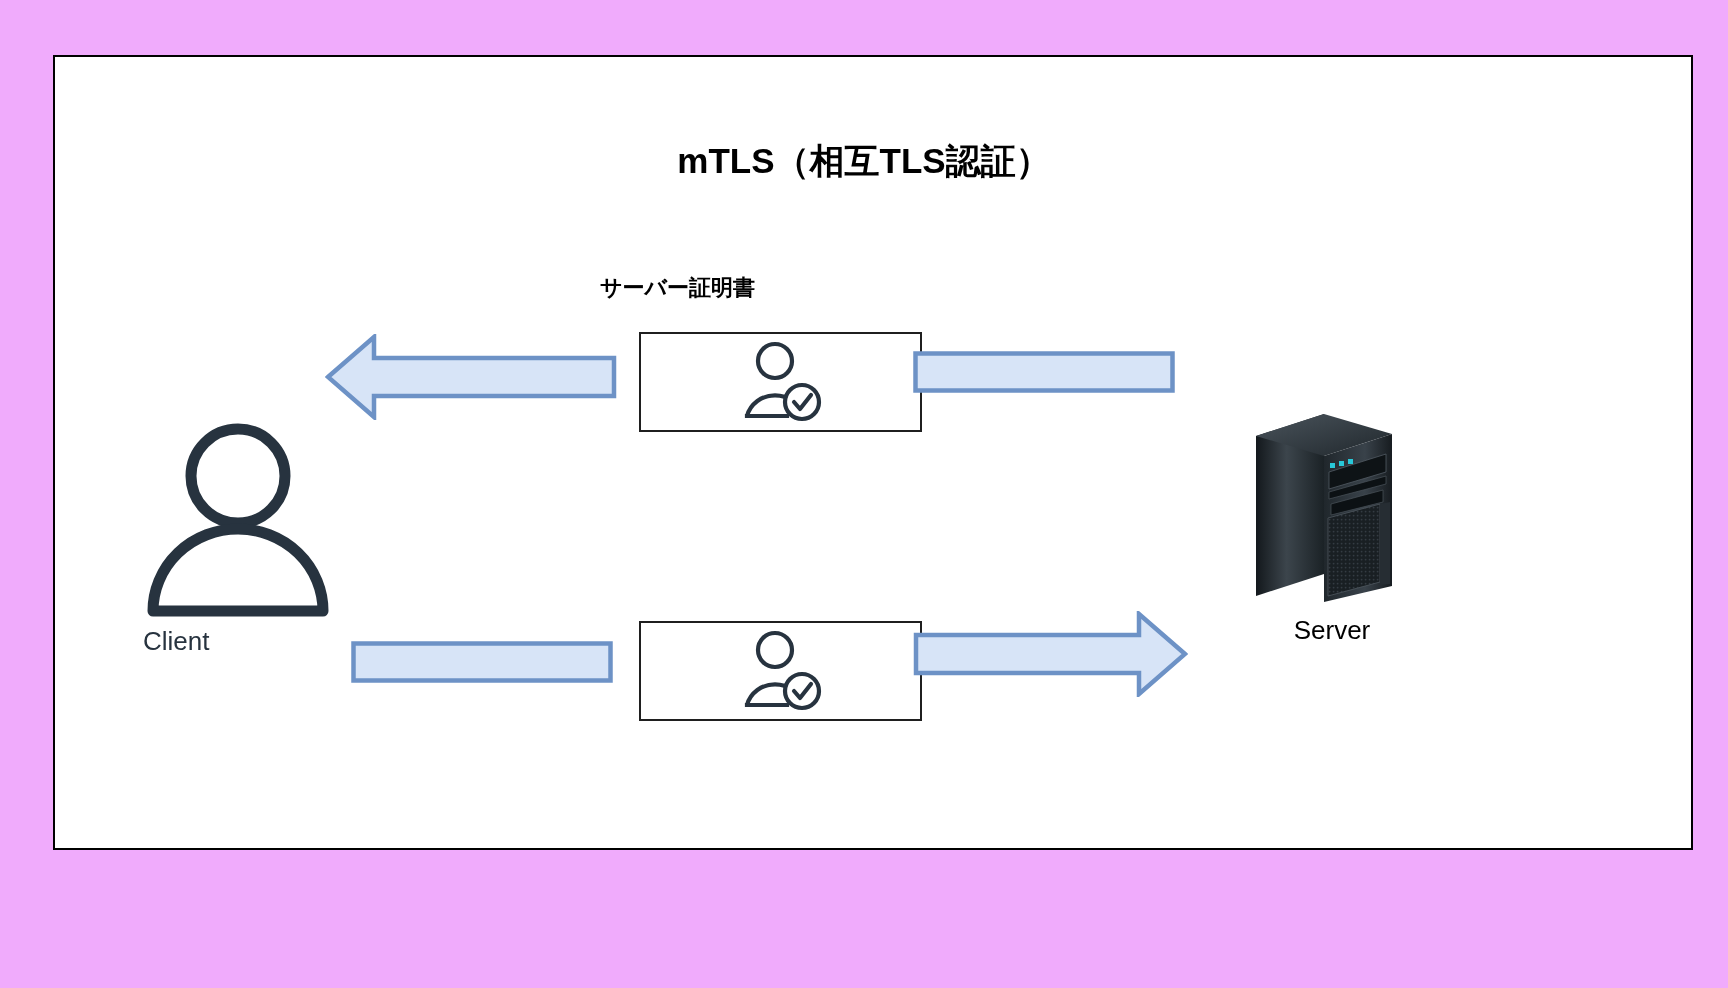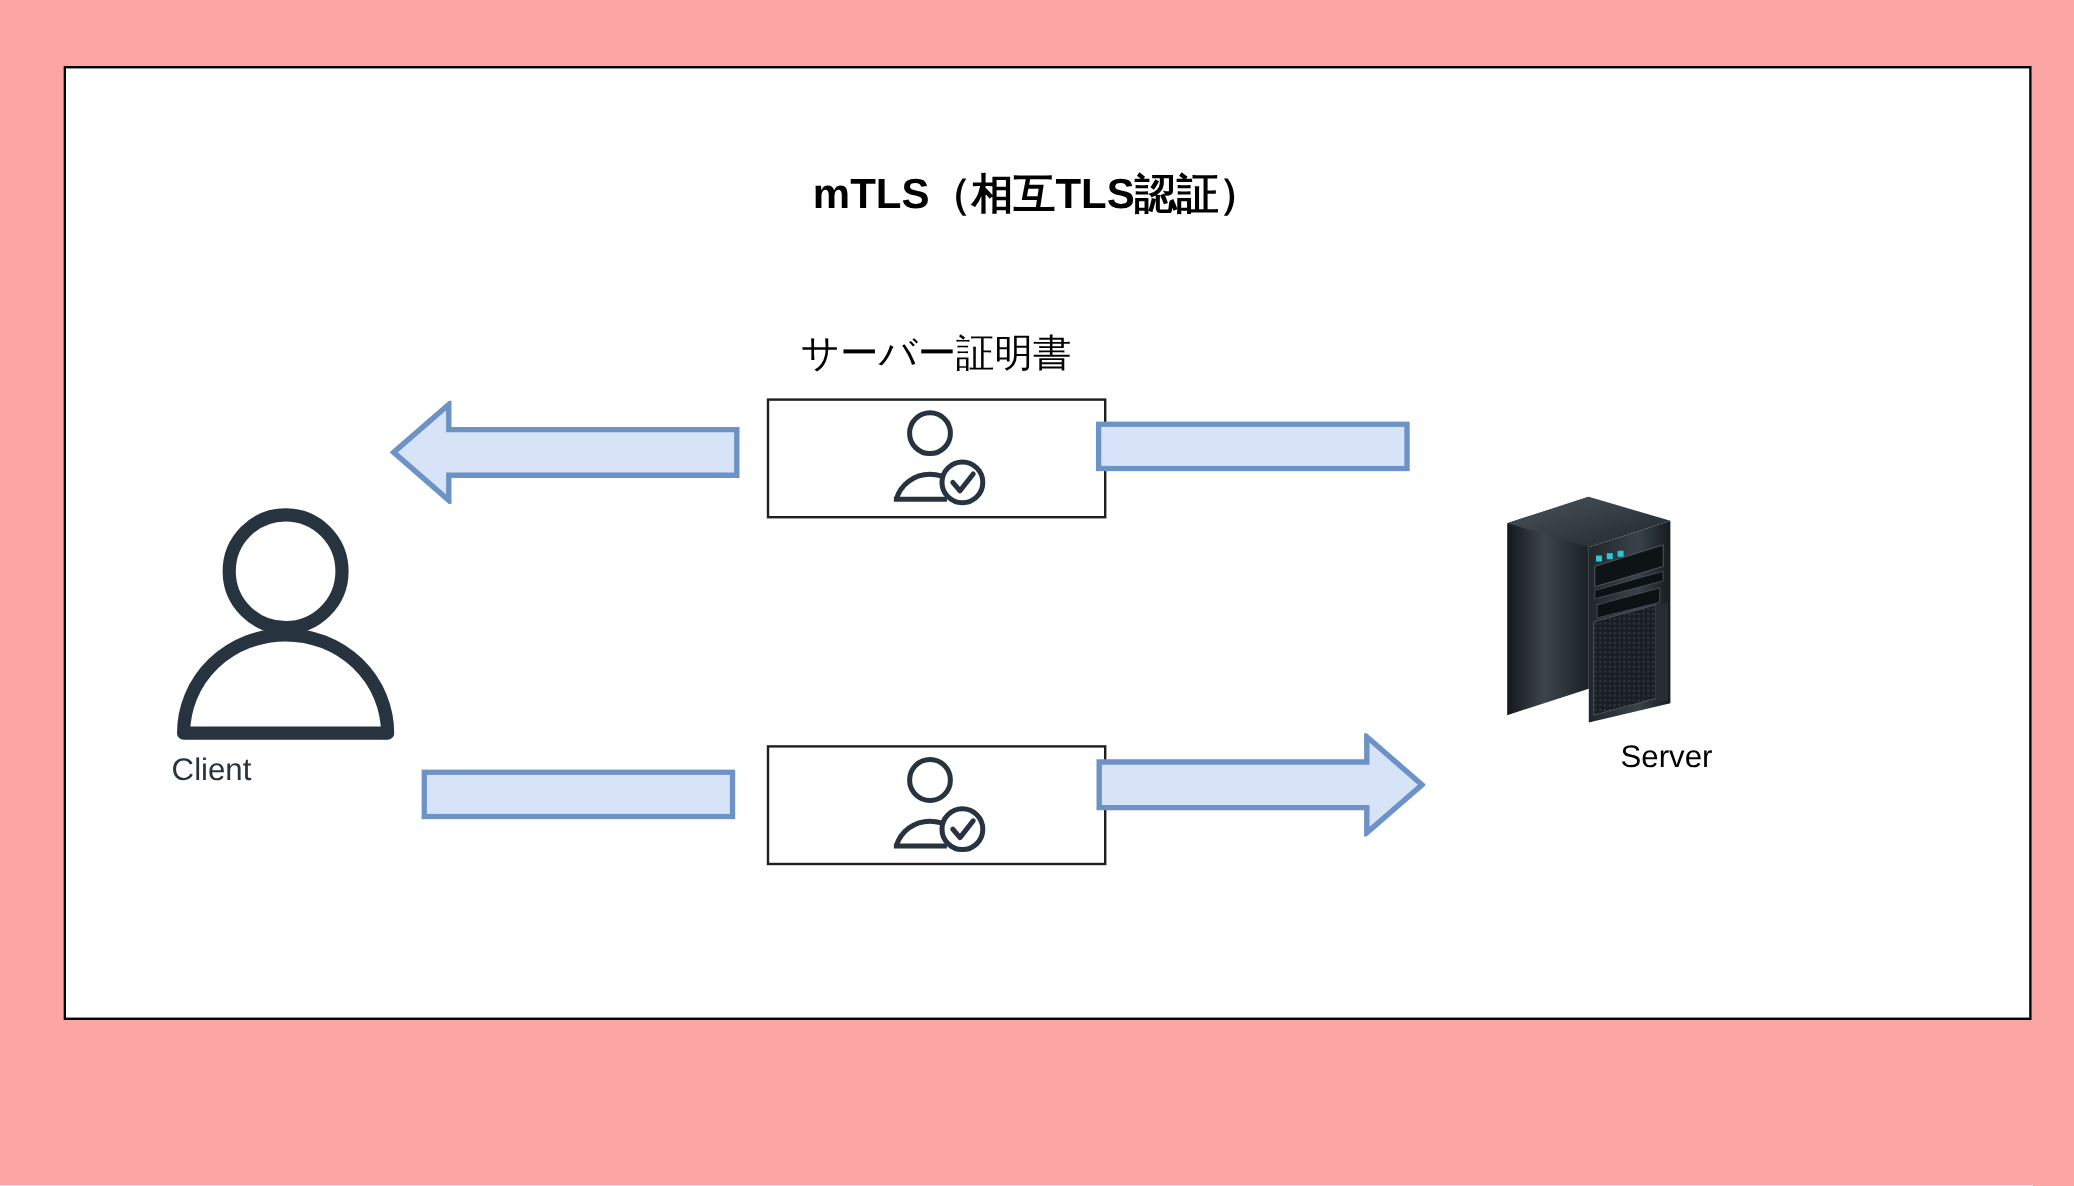--- a/index.html
+++ b/index.html
@@ -10,21 +10,21 @@
     width: 1728px;
     height: 988px;
     overflow: hidden;
     font-family: "Liberation Sans", "DejaVu Sans", sans-serif;
   }
 
   #canvas {
     position: relative;
     width: 1728px;
     height: 988px;
-    background: #fca5a5;
+    background: #f0abfc;
   }
 
   
   #diagram-frame {
     position: absolute;
     left: 53px;
     top: 55px;
     width: 1640px;
     height: 795px;
     border: 2.5px solid #000000;
@@ -42,25 +42,24 @@
     font-size: 35px;
     font-weight: bold;
     color: #000000;
     letter-spacing: 0px;
     white-space: nowrap;
   }
 
   
   .cert-caption {
     position: absolute;
-    font-size: 32px;
-    font-weight: normal;
+    font-size: 22px;
+    font-weight: bold;
     color: #000000;
     white-space: nowrap;
-    text-align: center;
   }
   #server-cert-caption {
     left: 600px;
     top: 273px;
     width: 360px;
   }
   #client-cert-caption {
     left: 590px;
     top: 558px;
     width: 380px;
@@ -107,21 +106,21 @@
     left: 1252px;
     top: 406px;
     width: 155px;
     height: 205px;
   }
   #server-label {
     position: absolute;
     left: 1237px;
     top: 615px;
     width: 190px;
-    text-align: right;
+    text-align: center;
     font-size: 26px;
     color: #000000;
     white-space: nowrap;
   }
 
   
   .flow-shape { position: absolute; }
 
   #arrow-left        { left: 325px;  top: 334px; width: 292px; height: 86px; }
   #bar-server-right  { left: 913px;  top: 351px; width: 262px; height: 42px; }

